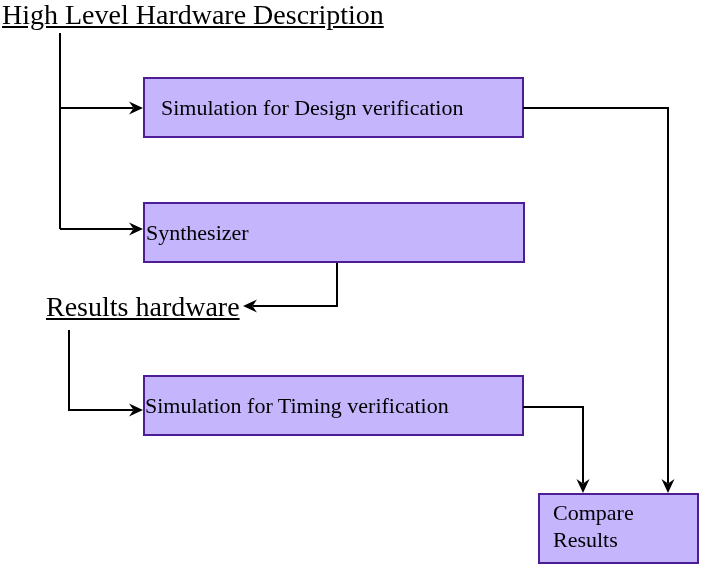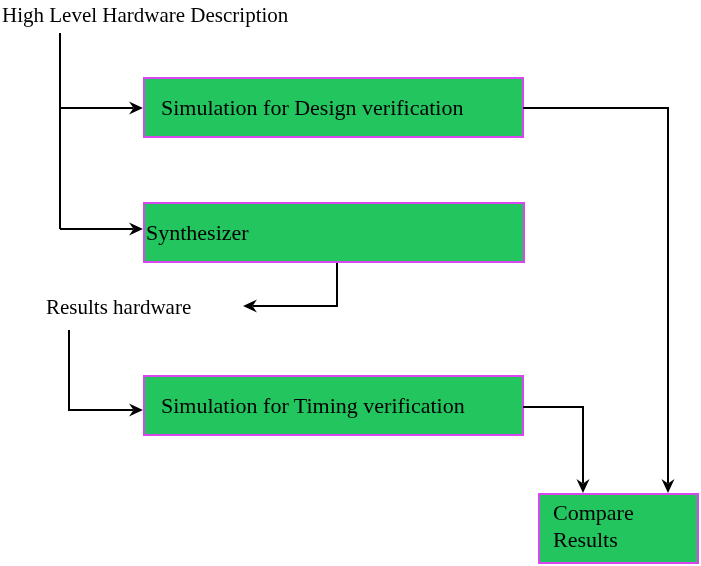--- a/index.html
+++ b/index.html
@@ -11,39 +11,40 @@
     position: relative;
     width: 701px;
     height: 566px;
     background: #ffffff;
     font-family: "Liberation Serif", "DejaVu Serif", serif;
     color: #000000;
     overflow: hidden;
   }
   .free-label {
     position: absolute;
-    font-size: 21px;
+    font-size: 28px;
     line-height: 26px;
     white-space: nowrap;
+    text-decoration: underline;
   }
   #label-high-level { left: 2px; top: 2px; }
   #label-detailed   { left: 46px; top: 294px; }
   .flow-box {
     position: absolute;
     box-sizing: border-box;
-    border: 2px solid #d946ef;
-    background: #22c55e;
+    border: 2px solid #4c1d95;
+    background: #c4b5fd;
     display: flex;
     align-items: center;
     font-size: 22px;
     line-height: 26px;
   }
   #box-sim-design  { left: 143px; top: 77px;  width: 381px; height: 61px; padding-left: 16px; }
   #box-synthesizer { left: 143px; top: 202px; width: 382px; height: 61px; padding-left: 1px; }
-  #box-sim-timing  { left: 143px; top: 375px; width: 381px; height: 61px; padding-left: 16px; }
+  #box-sim-timing  { left: 143px; top: 375px; width: 381px; height: 61px; }
   #box-compare {
     left: 538px; top: 493px; width: 161px; height: 71px;
     padding: 4px 6px 0 13px;
     align-items: flex-start;
     line-height: 27px;
   }
   #box-compare .wrap-text { width: 110px; white-space: normal; }
   #connector-layer {
     position: absolute;
     left: 0; top: 0;

